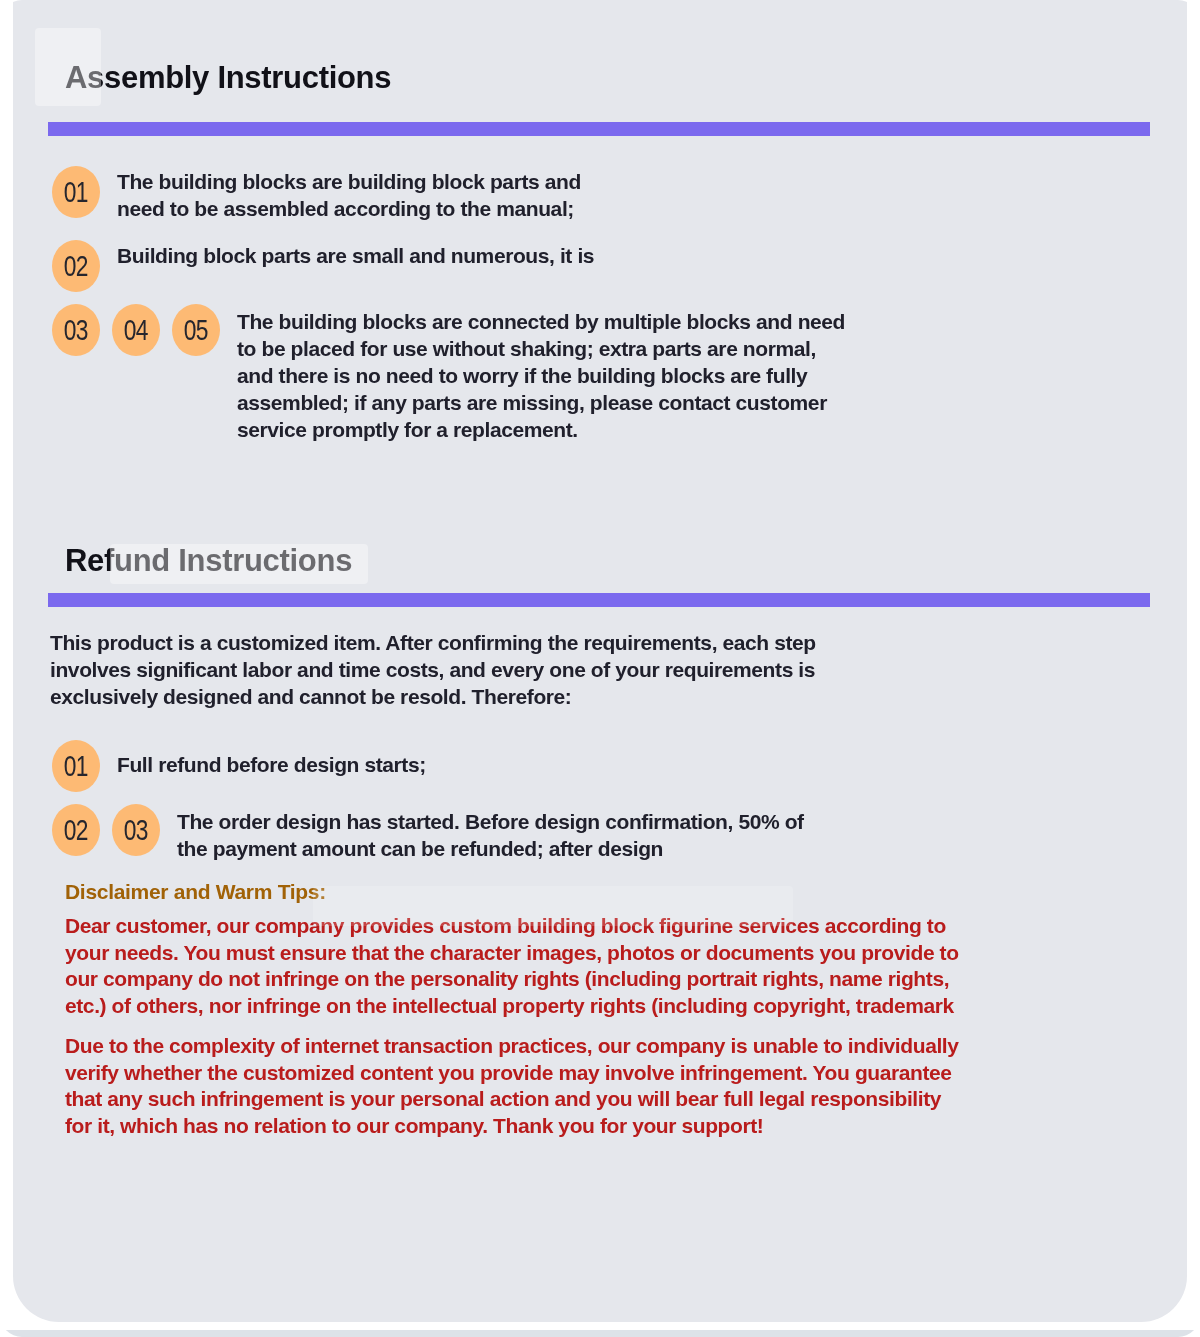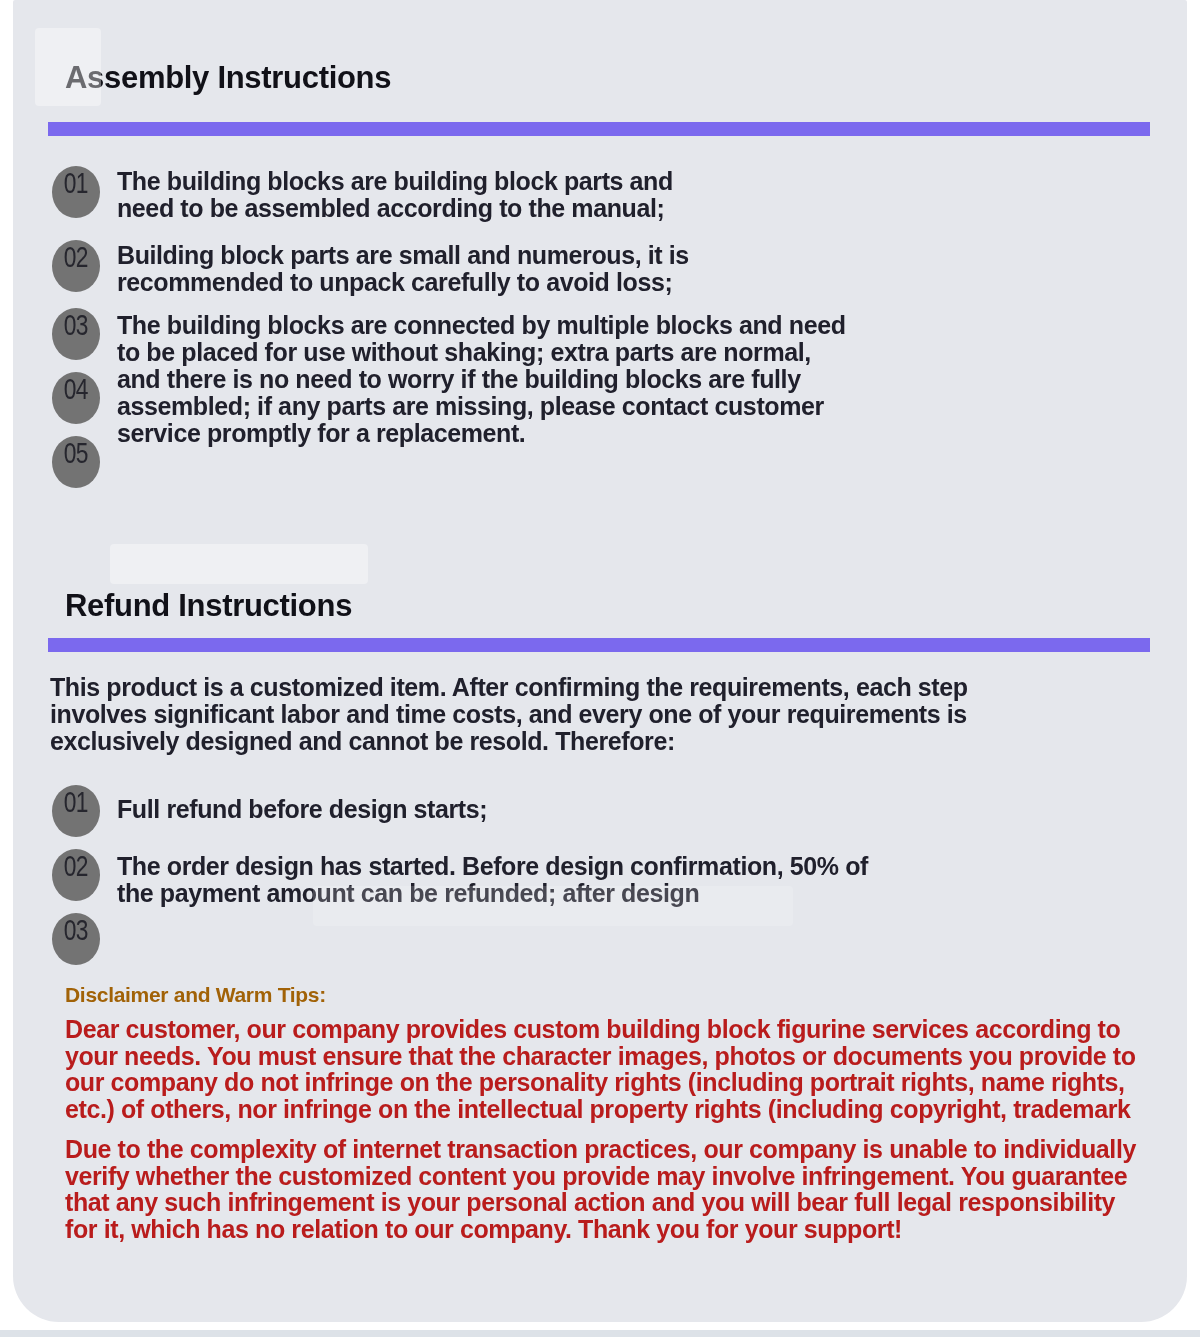--- a/index.html
+++ b/index.html
@@ -2,20 +2,21 @@
 <html><head>
 <meta charset="utf-8">
 <style>
   html,body{margin:0;padding:0;background:#ffffff;}
   .viewport{
     position:relative;
     width:1200px;height:1337px;
     background:#ffffff;
     font-family:"Liberation Sans",sans-serif;
     overflow:hidden;
+    border-radius:22px;
   }
   .card{
     position:absolute;left:13px;top:0;
     width:1174px;height:1322px;
     background:#e5e7ec;
     border-radius:2px 2px 46px 46px;
     overflow:hidden;
   }
   .bottom-strip{
     position:absolute;left:0;bottom:0;
@@ -43,37 +44,37 @@
   }
   .accent-bar-refund{margin-top:12px;}
 
   .step{
     display:flex;align-items:flex-start;gap:17px;
     margin-left:39px;
   }
   .step-1{margin-top:30px;}
   .step-2{margin-top:18px;}
   .step-3{margin-top:12px;}
-  .badge-col{display:flex;flex-direction:column;gap:12px;flex:0 0 auto;}
+  .badge-col{display:flex;flex-direction:row;gap:12px;flex:0 0 auto;}
   .badge{
     width:48px;height:52px;border-radius:50%;
-    background:#737373;
-    display:flex;justify-content:center;
+    background:#fdba74;
+    display:flex;align-items:center;justify-content:center;
     flex:0 0 auto;
   }
   .badge-num{
     font-size:30px;font-weight:500;color:#26262e;
     transform:scaleX(0.76);display:inline-block;
     letter-spacing:-1px;
   }
   .step-text{padding-top:2px;}
   .step-text-pad{padding-top:4px;}
   .step-text-center{padding-top:11px;}
   .tline{
-    font-size:25px;line-height:27px;font-weight:700;
+    font-size:21px;line-height:27px;font-weight:700;
     color:#20202c;letter-spacing:-0.4px;white-space:nowrap;
   }
   .intro{margin:22px 0 8px 37px;}
   .disclaimer-title{
     margin:16px 0 0 52px;
     font-size:21px;line-height:27px;font-weight:700;
     color:#a16207;letter-spacing:-0.3px;white-space:nowrap;
   }
   .para{margin:8px 0 0 52px;}
   .para-2{margin-top:14px;}
@@ -100,21 +101,20 @@
         <div class="tline">need to be assembled according to the manual;</div>
       </div>
     </div>
 
     <div class="step step-2">
       <span class="badge">
         <span class="badge-num">02</span>
       </span>
       <div class="step-text">
         <div class="tline">Building block parts are small and numerous, it is</div>
-        <div class="tline">recommended to unpack carefully to avoid loss;</div>
       </div>
     </div>
 
     <div class="step step-3">
       <div class="badge-col">
         <span class="badge">
           <span class="badge-num">03</span>
         </span>
         <span class="badge">
           <span class="badge-num">04</span>

